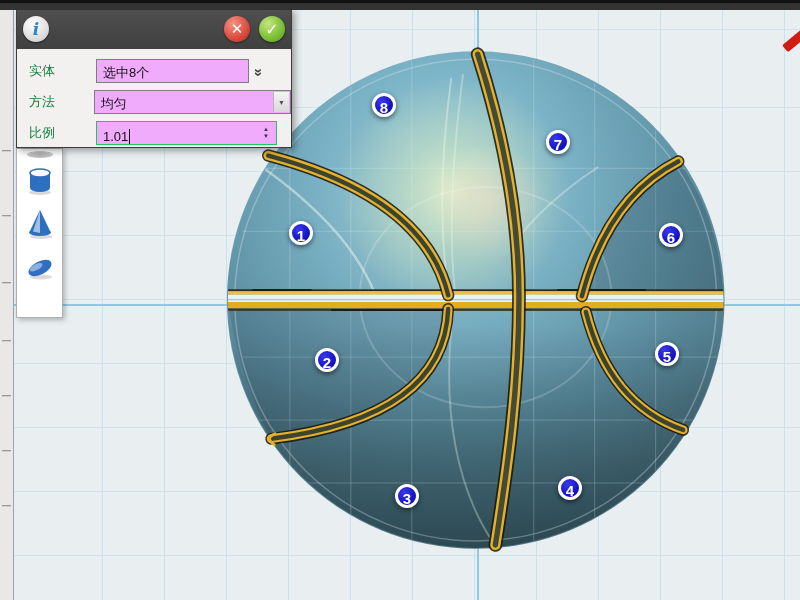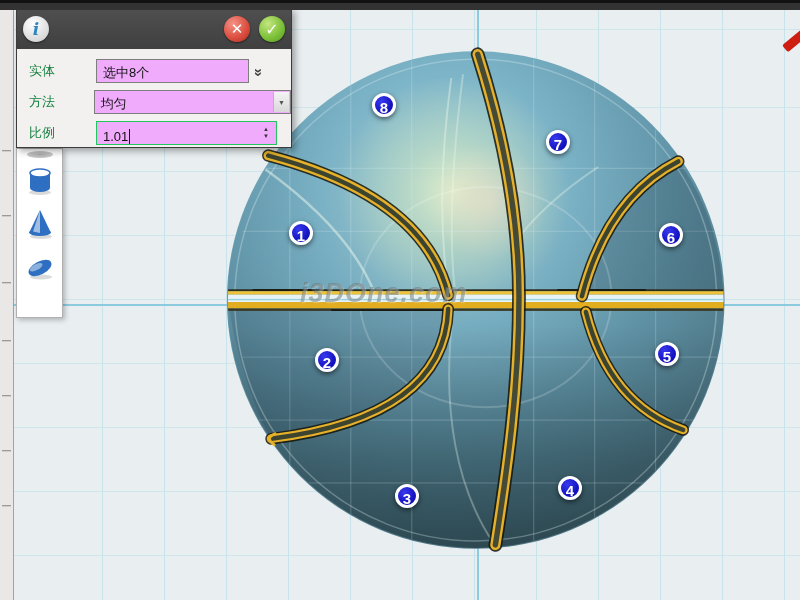--- a/index.html
+++ b/index.html
@@ -182,21 +182,20 @@
       <path d="M683,164 Q611,201 585,301" stroke="#3c4430" stroke-width="4.5"></path>
 
       <path d="M688,437 Q613,411 589,317" stroke="#15150c" stroke-width="12" opacity="0.85"></path>
       <path d="M688,437 Q613,411 589,317" stroke="#e5b02a" stroke-width="9"></path>
       <path d="M688,437 Q613,411 589,317" stroke="#3c4430" stroke-width="4.5"></path>
 
       <path d="M272,452 q-10,-7 1,-11" stroke="#e5b02a" stroke-width="3"></path>
     </g>
   </svg>
 
-  <div class="watermark">i3DOne.com</div>
 
   <div class="badge" style="left:289px; top:211px;">1</div>
   <div class="badge" style="left:315px; top:338px;">2</div>
   <div class="badge" style="left:395px; top:474px;">3</div>
   <div class="badge" style="left:558px; top:466px;">4</div>
   <div class="badge" style="left:655px; top:332px;">5</div>
   <div class="badge" style="left:659px; top:213px;">6</div>
   <div class="badge" style="left:546px; top:120px;">7</div>
   <div class="badge" style="left:372px; top:83px;">8</div>
 

